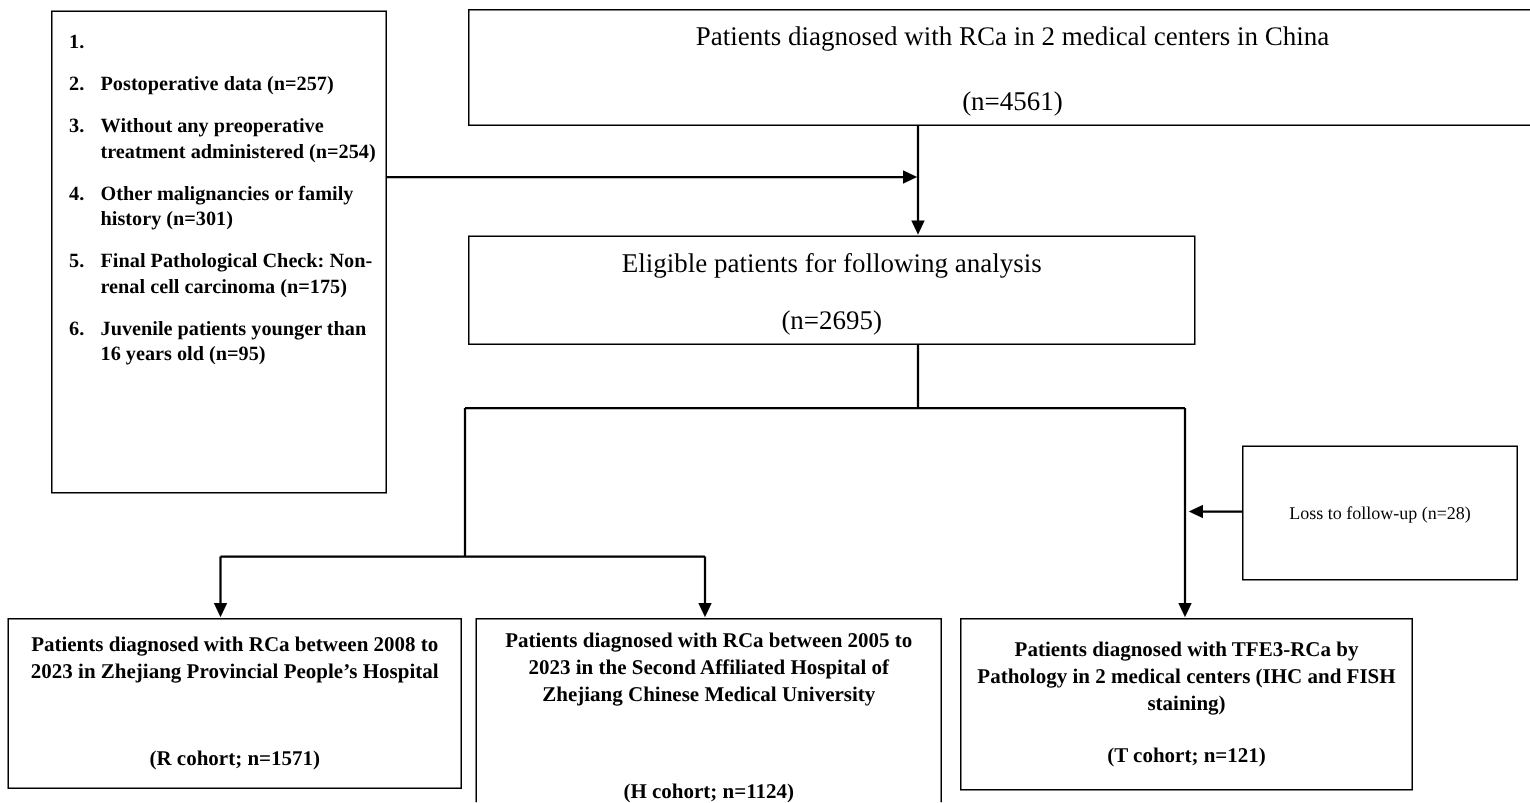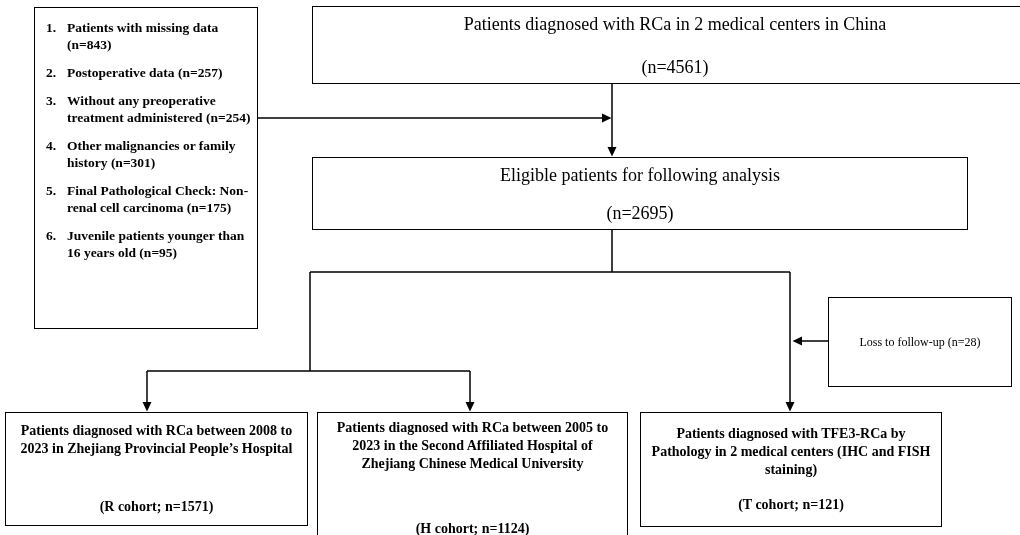--- a/index.html
+++ b/index.html
@@ -53,21 +53,21 @@
   .center-box {
     display: flex;
     flex-direction: column;
     justify-content: space-between;
     align-items: center;
     text-align: center;
     font-size: 18px;
     line-height: 1.15;
   }
   .top-box      { left: 312px; top: 6px;   width: 726px; height: 78px; padding: 7px 12px 5px; }
-  .eligible-box { left: 312px; top: 157px; width: 656px; height: 73px; padding: 7px 28px 5px; }
+  .eligible-box { left: 312px; top: 157px; width: 485px; height: 73px; padding: 7px 28px 5px; }
   
   .loss-box {
     left: 828px; top: 297px; width: 184px; height: 90px;
     display: flex;
     align-items: center;
     justify-content: center;
     text-align: center;
     font-size: 12px;
     padding: 4px 8px;
   }
@@ -108,21 +108,20 @@
       <polygon points="142.5,402 151.5,402 147,411.5"></polygon>
       <polygon points="465.5,402 474.5,402 470,411.5"></polygon>
       <polygon points="785.5,402 794.5,402 790,411.5"></polygon>
       <polygon points="802,336.5 802,345.5 792.5,341"></polygon>
     </g>
   </svg>
 
   <div class="box exclusion">
     <div class="excl-item">
       <span class="excl-num">1.</span>
-      <span class="excl-text">Patients with missing data (n=843)</span>
     </div>
     <div class="excl-item">
       <span class="excl-num">2.</span>
       <span class="excl-text">Postoperative data (n=257)</span>
     </div>
     <div class="excl-item">
       <span class="excl-num">3.</span>
       <span class="excl-text">Without any preoperative treatment administered (n=254)</span>
     </div>
     <div class="excl-item">

